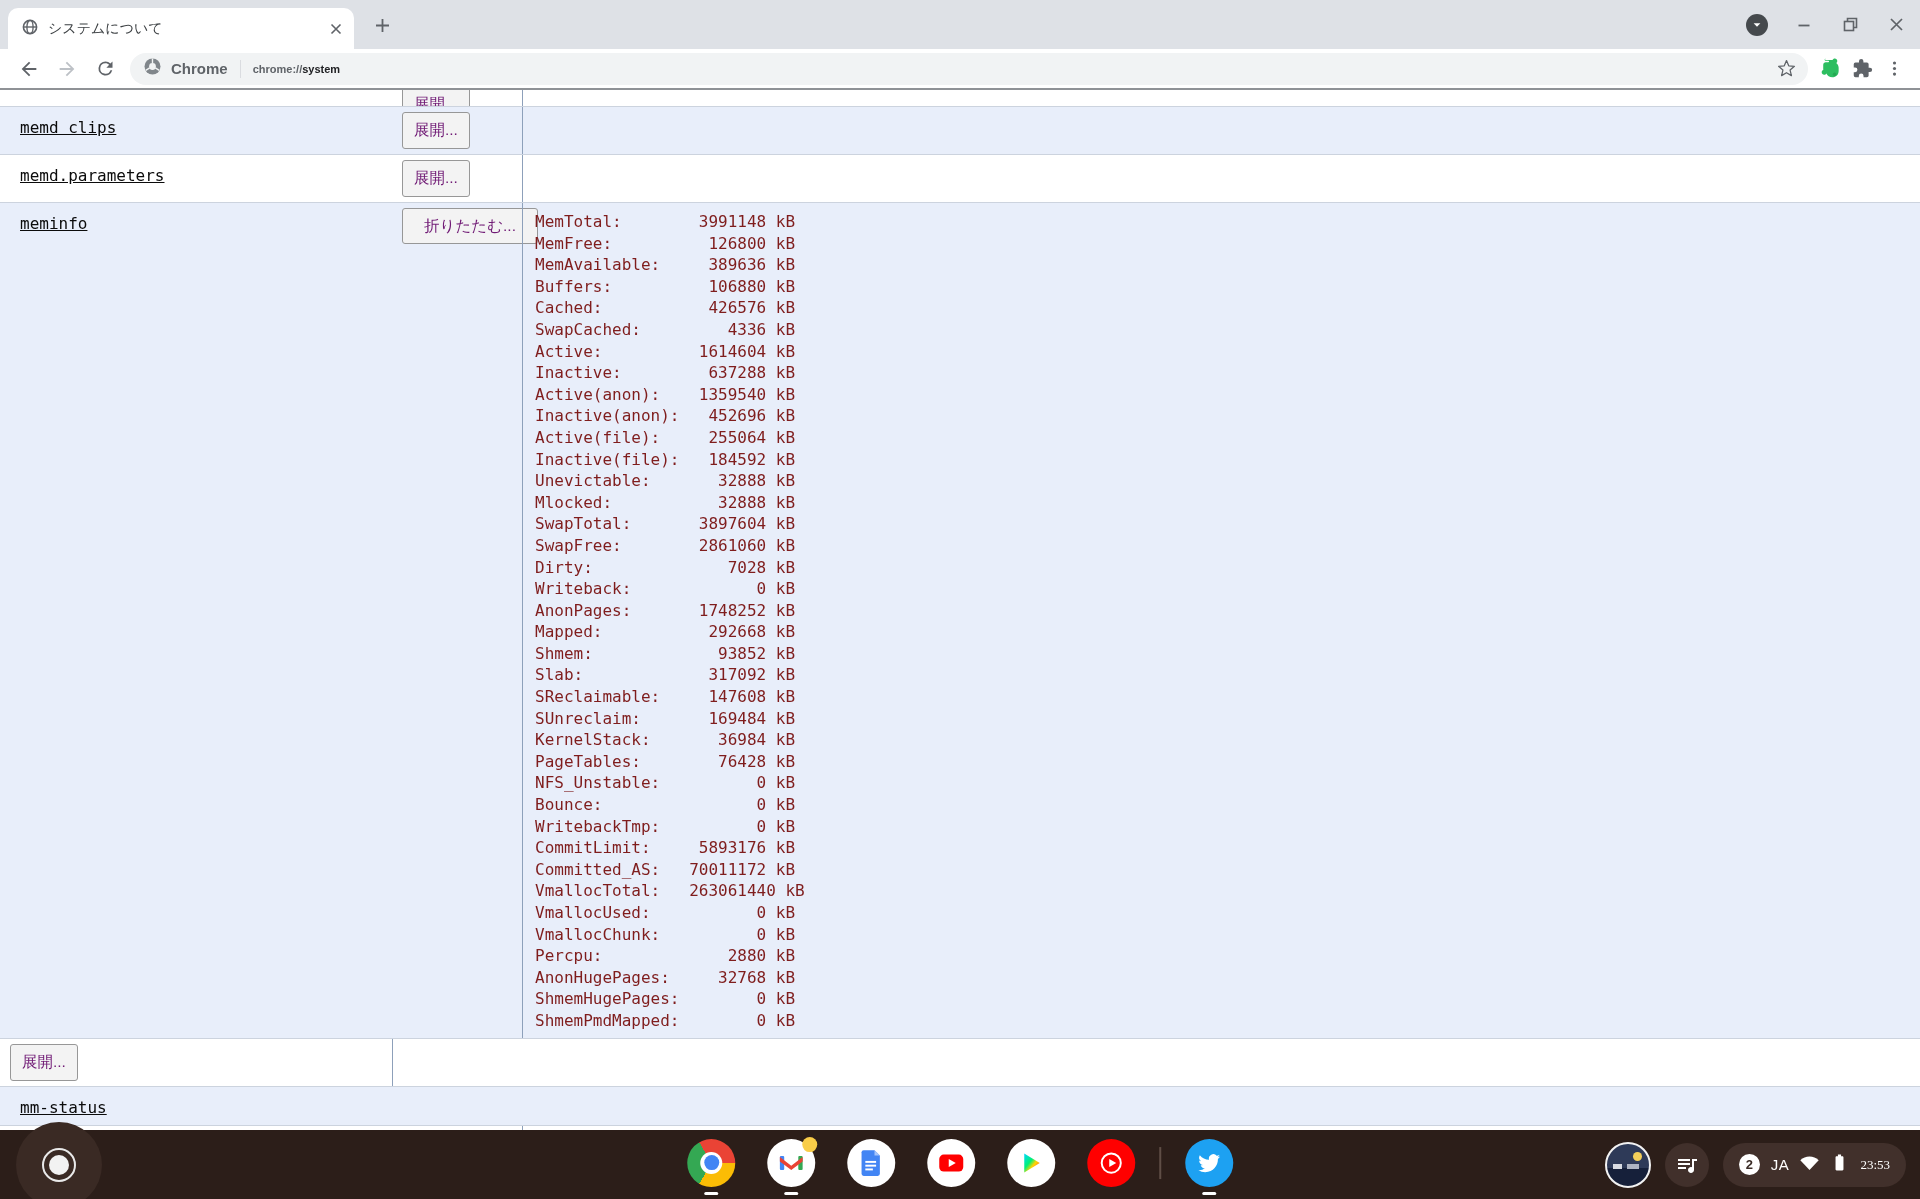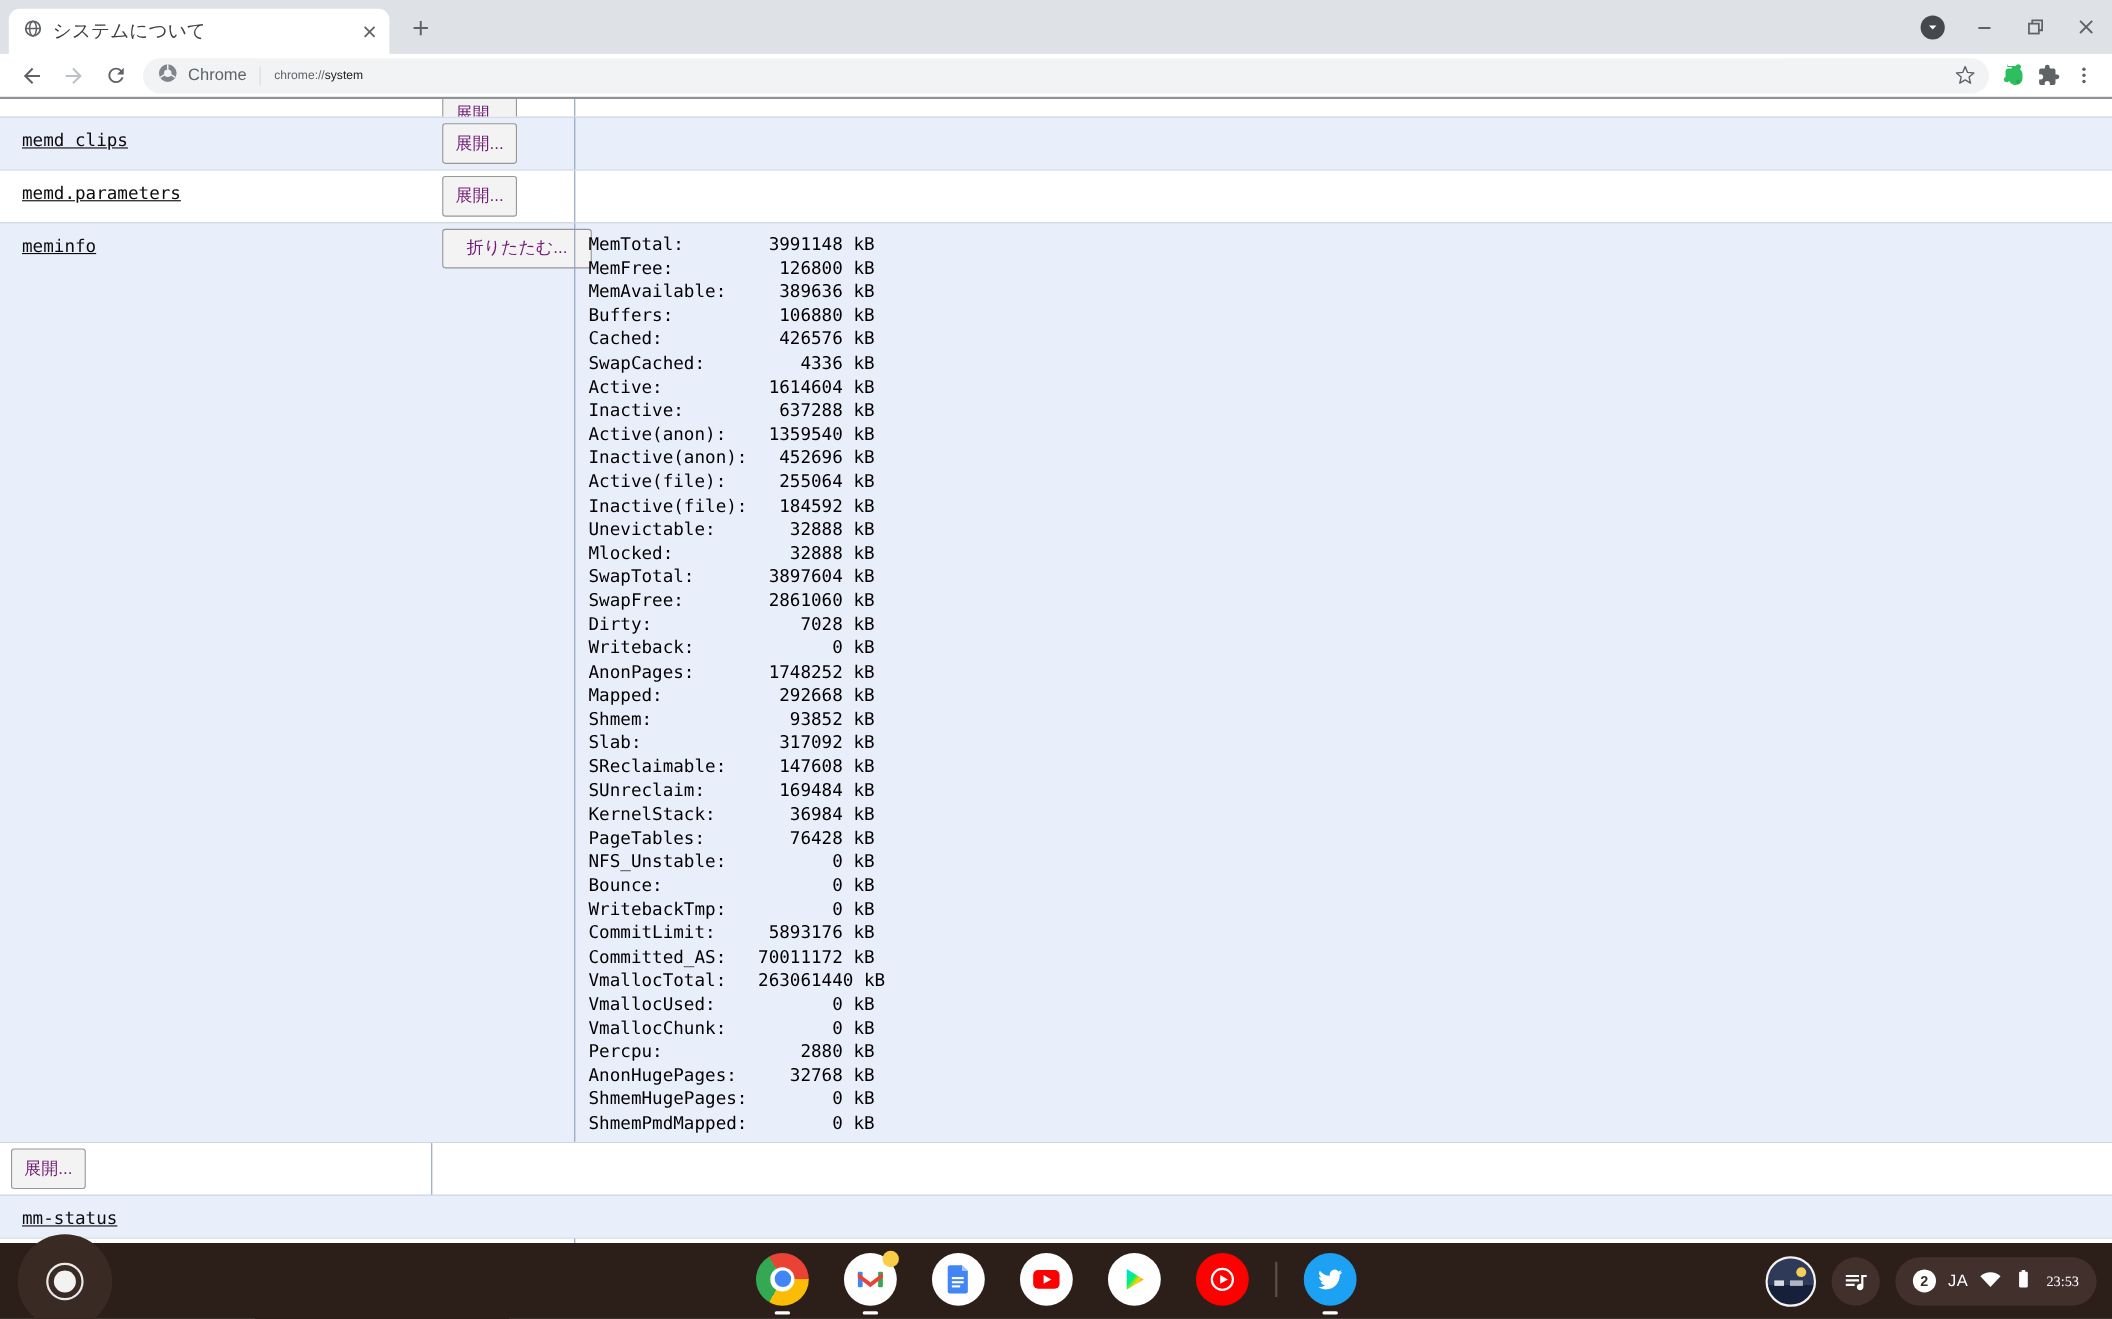--- a/index.html
+++ b/index.html
@@ -3,49 +3,49 @@
 <meta charset="utf-8">
 <style>
   * { margin:0; padding:0; box-sizing:border-box; }
   html,body { width:1920px; height:1199px; overflow:hidden; font-family:"Liberation Sans",sans-serif; }
   .window { width:1920px; height:1199px; display:flex; flex-direction:column; background:#fff; }
 
   
   .tabstrip { height:49px; background:#dee1e6; position:relative; flex:none; }
   .tab { position:absolute; left:8px; bottom:0; width:346px; height:41px; background:#fff;
          border-radius:10px 10px 0 0; display:flex; align-items:center; padding:0 8px 0 14px; }
-  .tab-title { flex:1; font-size:17px; color:#3c4043; margin-left:10px; white-space:nowrap; overflow:hidden; }
+  .tab-title { flex:1; font-size:14px; color:#3c4043; margin-left:10px; white-space:nowrap; overflow:hidden; }
   .tab-close { width:20px; height:20px; display:flex; align-items:center; justify-content:center; border-radius:50%; }
   .newtab { position:absolute; left:368px; top:11px; width:28px; height:28px; display:flex; align-items:center; justify-content:center; border-radius:50%; }
   .win-controls { position:absolute; right:14px; top:0; height:49px; display:flex; align-items:center; gap:26px; }
   .wc { width:20px; height:20px; display:flex; align-items:center; justify-content:center; }
   .tab-search { width:22px; height:22px; background:#45494d; border-radius:50%; display:flex; align-items:center; justify-content:center; }
 
   
   .toolbar { height:41px; background:#fff; display:flex; align-items:center; padding:0 10px;
              border-bottom:2px solid #8f9296; flex:none; }
   .navbtn { width:38px; height:34px; display:flex; align-items:center; justify-content:center; border-radius:50%; flex:none; }
   .omnibox { flex:1; height:32px; background:#f1f3f4; border-radius:16px; display:flex; align-items:center;
-             padding:0 6px 0 14px; margin:0 6px; min-width:0; }
+             padding:0 6px 0 14px; margin:0 6px; min-width:0;font-weight:bold; }
   .site-label { font-size:15px; color:#5f6368; margin:0 12px 0 10px; }
   .ob-divider { width:1px; height:18px; background:#dadce0; margin-right:12px; }
   .url { font-size:11px; white-space:nowrap; }
   .url .scheme { color:#5f6368; }
   .url .host { color:#202124; }
   .ob-spacer { flex:1; }
   .obtn { width:32px; height:32px; display:flex; align-items:center; justify-content:center; border-radius:50%; flex:none; }
 
   
   .content { height:1040px; background:#fff; overflow:hidden; flex:none; }
   .row { display:grid; grid-template-columns:392px 130px 1fr; background:#fff; }
   .row.odd { background:#e8eefa; }
   .row + .row { border-top:1px solid #ccd3de; }
   .cell-key { padding:11px 8px 8px 20px; font:16px/19px "DejaVu Sans Mono",monospace; color:#0b0b0b; white-space:nowrap;text-decoration:underline; }
   .cell-btn { padding:5px 8px 5px 10px; }
-  .cell-val { border-left:1px solid #8da0ba; padding:8px 0 6px 12px; font:16px/21.6px "DejaVu Sans Mono",monospace; color:#000000; white-space:pre; }
+  .cell-val { border-left:1px solid #8da0ba; padding:8px 0 6px 12px; font:16px/21.6px "DejaVu Sans Mono",monospace; color:#7f1d1d; white-space:pre; }
   .cell-val pre { font:inherit; margin:0; padding-top:0; }
   button.sys { font-family:"Liberation Sans",sans-serif; font-size:15.5px; color:#701a75; background:#f3f3f3;
                border:1px solid #979797; border-radius:3px; padding:7px 11px; cursor:pointer; }
   button.sys.wide { width:136px; padding:6px 8px; line-height:1.4; }
   .row-partial { height:16px; overflow:hidden; }
   .row-partial .cell-btn button { margin-top:-26px; }
 
   
   .shelf { height:69px; background:#2c1e19; position:relative; flex:none; }
   .launcher { position:absolute; left:59px; top:50%; transform:translate(-50%,-50%); width:86px; height:86px;

